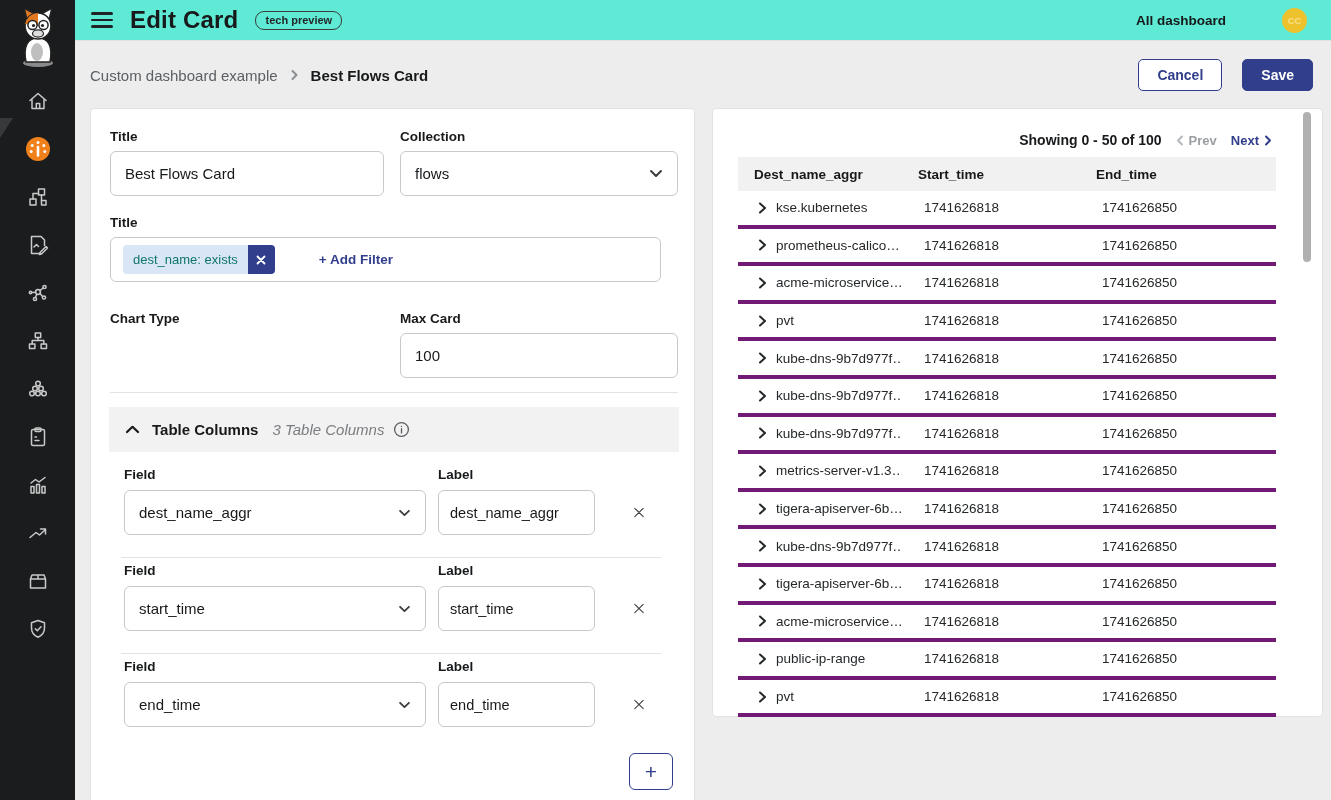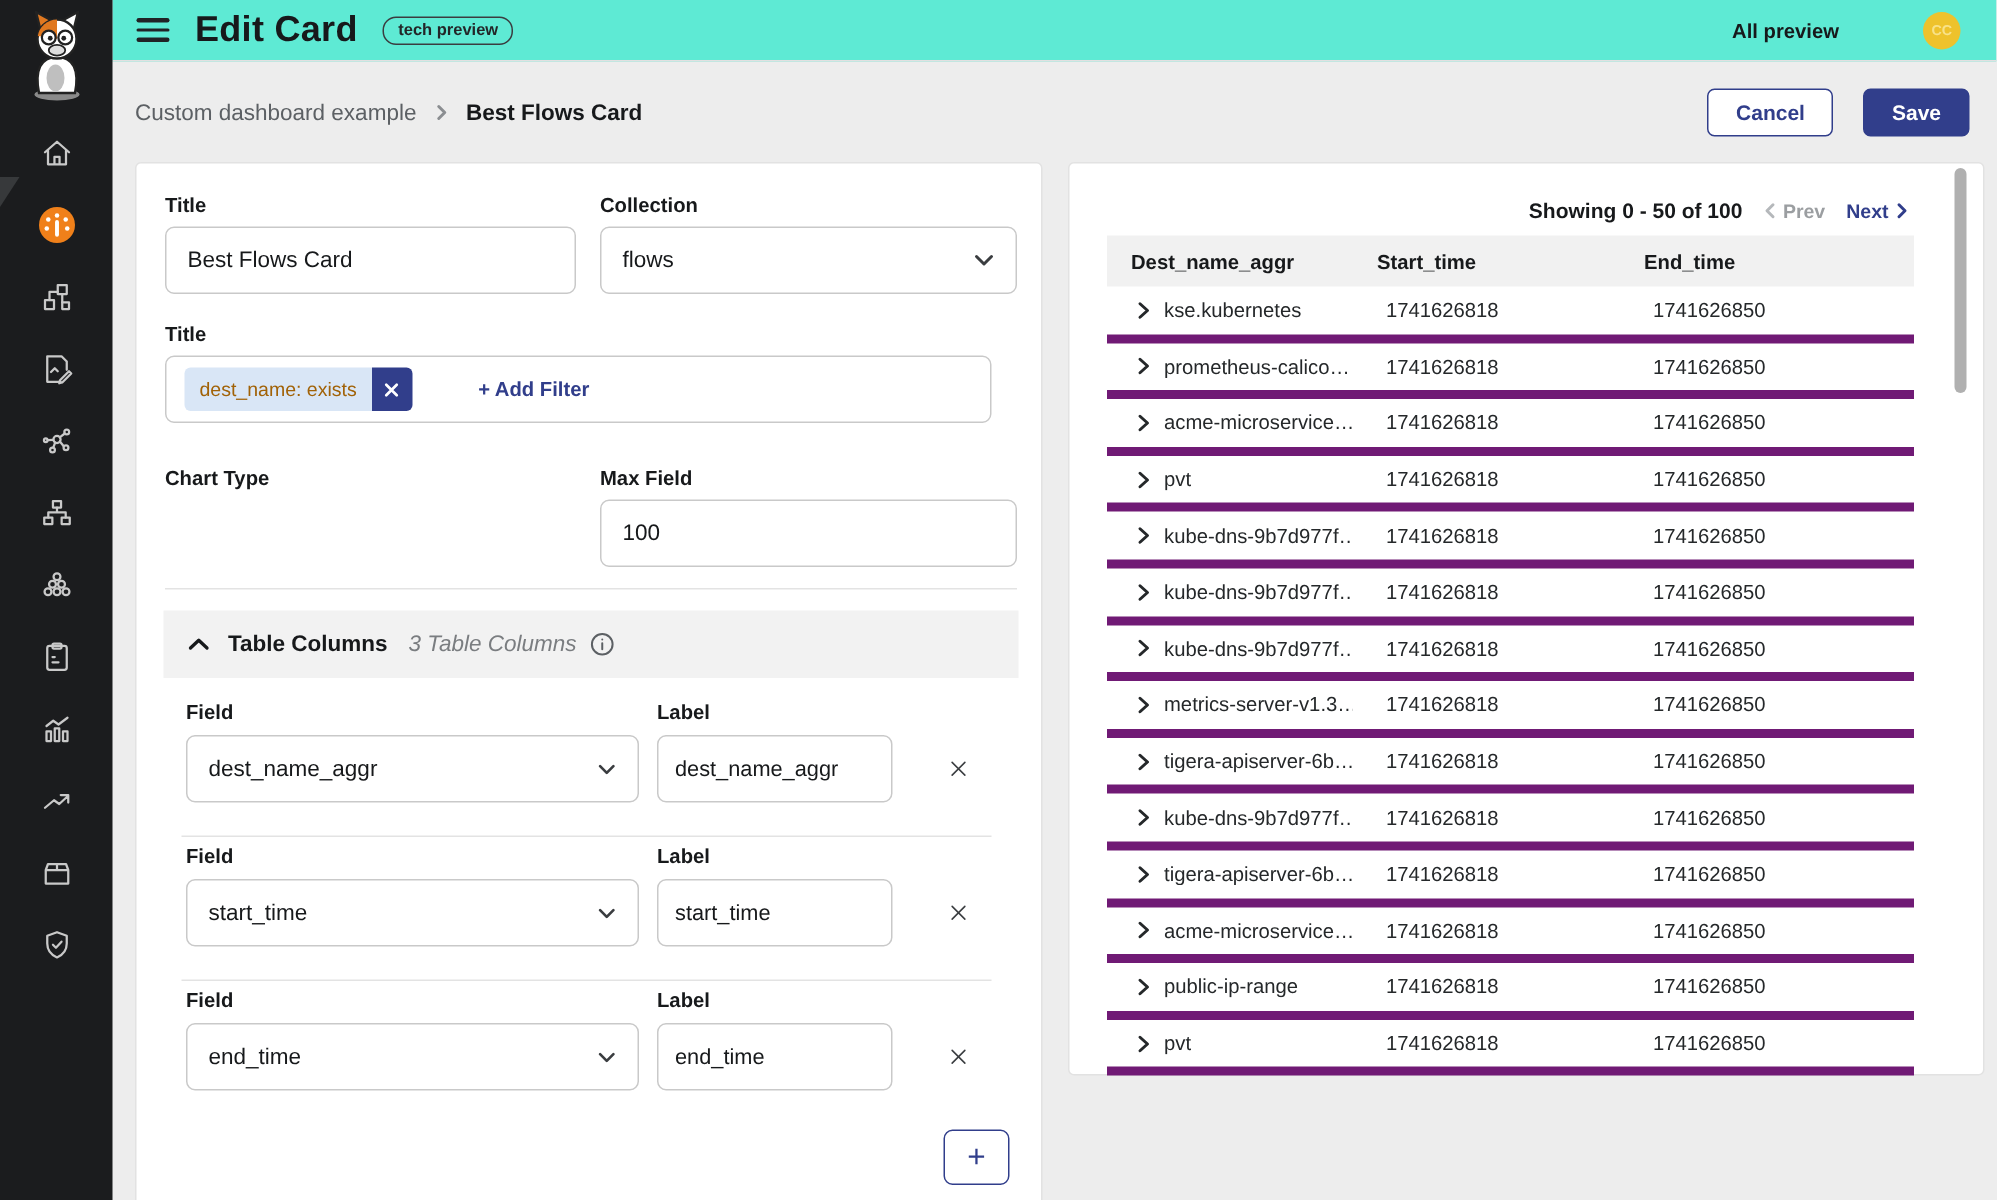--- a/index.html
+++ b/index.html
@@ -52,21 +52,21 @@
   .t-input{ position:absolute; height:45px; border:1px solid #c9c9c9; border-radius:6px;
     font-size:15px; color:#17191b; padding:0 14px; font-family:"Liberation Sans", sans-serif; background:#fff; }
   .select{ position:absolute; height:45px; border:1px solid #c9c9c9; border-radius:6px; background:#fff;
     display:flex; align-items:center; padding:0 14px; font-size:15px; color:#17191b; cursor:pointer; }
   .select .chev{ margin-left:auto; display:flex; }
   .chev svg, .crumb-sep svg{ stroke:#3a3d40; fill:none; stroke-width:2; stroke-linecap:round; stroke-linejoin:round; }
 
   .filter-box{ position:absolute; left:19px; top:128px; width:551px; height:45px;
     border:1px solid #c9c9c9; border-radius:6px; display:flex; align-items:center; padding:0 12px; }
   .chip{ display:flex; height:29px; cursor:default; }
-  .chip-text{ background:#d9e6f6; color:#a16207; font-size:13px; display:flex; align-items:center;
+  .chip-text{ background:#d9e6f6; color:#0f766e; font-size:13px; display:flex; align-items:center;
     padding:0 10px; border-radius:4px 0 0 4px; }
   .chip-x{ background:#313e8b; width:27px; border-radius:0 4px 4px 0; display:flex; align-items:center;
     justify-content:center; cursor:pointer; border:none; }
   .chip-x svg{ stroke:#fff; stroke-width:1.8; stroke-linecap:round; }
   .add-filter{ margin-left:44px; font-size:13.5px; font-weight:600; color:#313e8b; cursor:pointer; }
 
   .hr{ position:absolute; height:1px; background:#e3e3e3; }
   .section-bar{ position:absolute; left:18px; top:298px; width:570px; height:45px; background:#f2f2f2;
     display:flex; align-items:center; padding:0 16px; }
   .section-bar .caret{ display:flex; cursor:pointer; }
@@ -91,21 +91,21 @@
   .pg-prev{ display:flex; align-items:center; gap:5px; font-size:13px; font-weight:600; color:#9b9e a1;
     color:#9b9ea1; cursor:default; }
   .pg-prev svg{ stroke:#b5b8bb; fill:none; stroke-width:2; stroke-linecap:round; stroke-linejoin:round; }
   .pg-next{ display:flex; align-items:center; gap:5px; font-size:13px; font-weight:700; color:#313e8b; cursor:pointer; }
   .pg-next svg{ stroke:#313e8b; fill:none; stroke-width:2; stroke-linecap:round; stroke-linejoin:round; }
 
   .ptable{ position:absolute; left:25px; top:48px; width:538px; }
   .p-head{ display:grid; grid-template-columns:164px 178px 196px; background:#f1f1f1; height:34px; align-items:center; }
   .p-head div{ font-size:13.5px; font-weight:700; color:#17191b; padding-left:16px; }
   .p-row{ display:grid; grid-template-columns:164px 178px 196px; height:37.6px; align-items:center;
-    border-bottom:6px solid #701a75; cursor:pointer; }
+    border-bottom:4px solid #701a75; cursor:pointer; }
   .p-row .c1{ display:flex; align-items:center; padding-left:20px; gap:9px; min-width:0; }
   .p-row .c1 svg{ stroke:#25282a; fill:none; stroke-width:2; stroke-linecap:round; stroke-linejoin:round; flex:none; }
   .p-row .nm{ font-size:13.5px; color:#25282a; white-space:nowrap; overflow:hidden; }
   .p-row .c2,.p-row .c3{ font-size:13.5px; color:#25282a; padding-left:22px; }
   .scroll-thumb{ position:absolute; right:11px; top:3px; width:8px; height:150px; background:#b0b0b0; border-radius:4px; cursor:pointer; }
 </style>
 </head>
 <body>
 
 <aside class="sidebar">
@@ -222,21 +222,21 @@
 
 <header class="topbar">
   <div class="hamburger">
       <span></span>
       <span></span>
       <span></span>
     </div>
   <div class="app-title">Edit Card</div>
   <div class="badge">tech preview</div>
   <div class="topbar-right">
-    <div class="clusters">All preview</div>
+    <div class="clusters">All dashboard</div>
     <div class="avatar">CC</div>
   </div>
 </header>
 
 <div class="crumb-row">
   <span class="crumb-parent">Custom dashboard example</span>
   <span class="crumb-sep">
     <svg width="9" height="12" viewBox="0 0 9 12" style="stroke:#8b8e91;">
         <path d="M2.5 2 L6.5 6 L2.5 10"></path>
       </svg>
@@ -270,21 +270,21 @@
         <svg width="10" height="10" viewBox="0 0 10 10">
             <path d="M1.5 1.5 L8.5 8.5 M8.5 1.5 L1.5 8.5"></path>
           </svg>
       </button>
     </div>
     <span class="add-filter">+ Add Filter</span>
   </div>
 
   <div class="f-label" style="left:19px; top:202px;">Chart Type</div>
 
-  <div class="f-label" style="left:309px; top:202px;">Max Field</div>
+  <div class="f-label" style="left:309px; top:202px;">Max Card</div>
   <input class="t-input" style="left: 309px; top: 224px; width: 278px;" value="100">
 
   <div class="hr" style="left:19px; top:283px; width:568px;"></div>
 
   <div class="section-bar">
     <span class="caret">
       <svg width="15" height="9" viewBox="0 0 15 9">
           <path d="M2 7 L7.5 1.8 L13 7"></path>
         </svg>
     </span>

